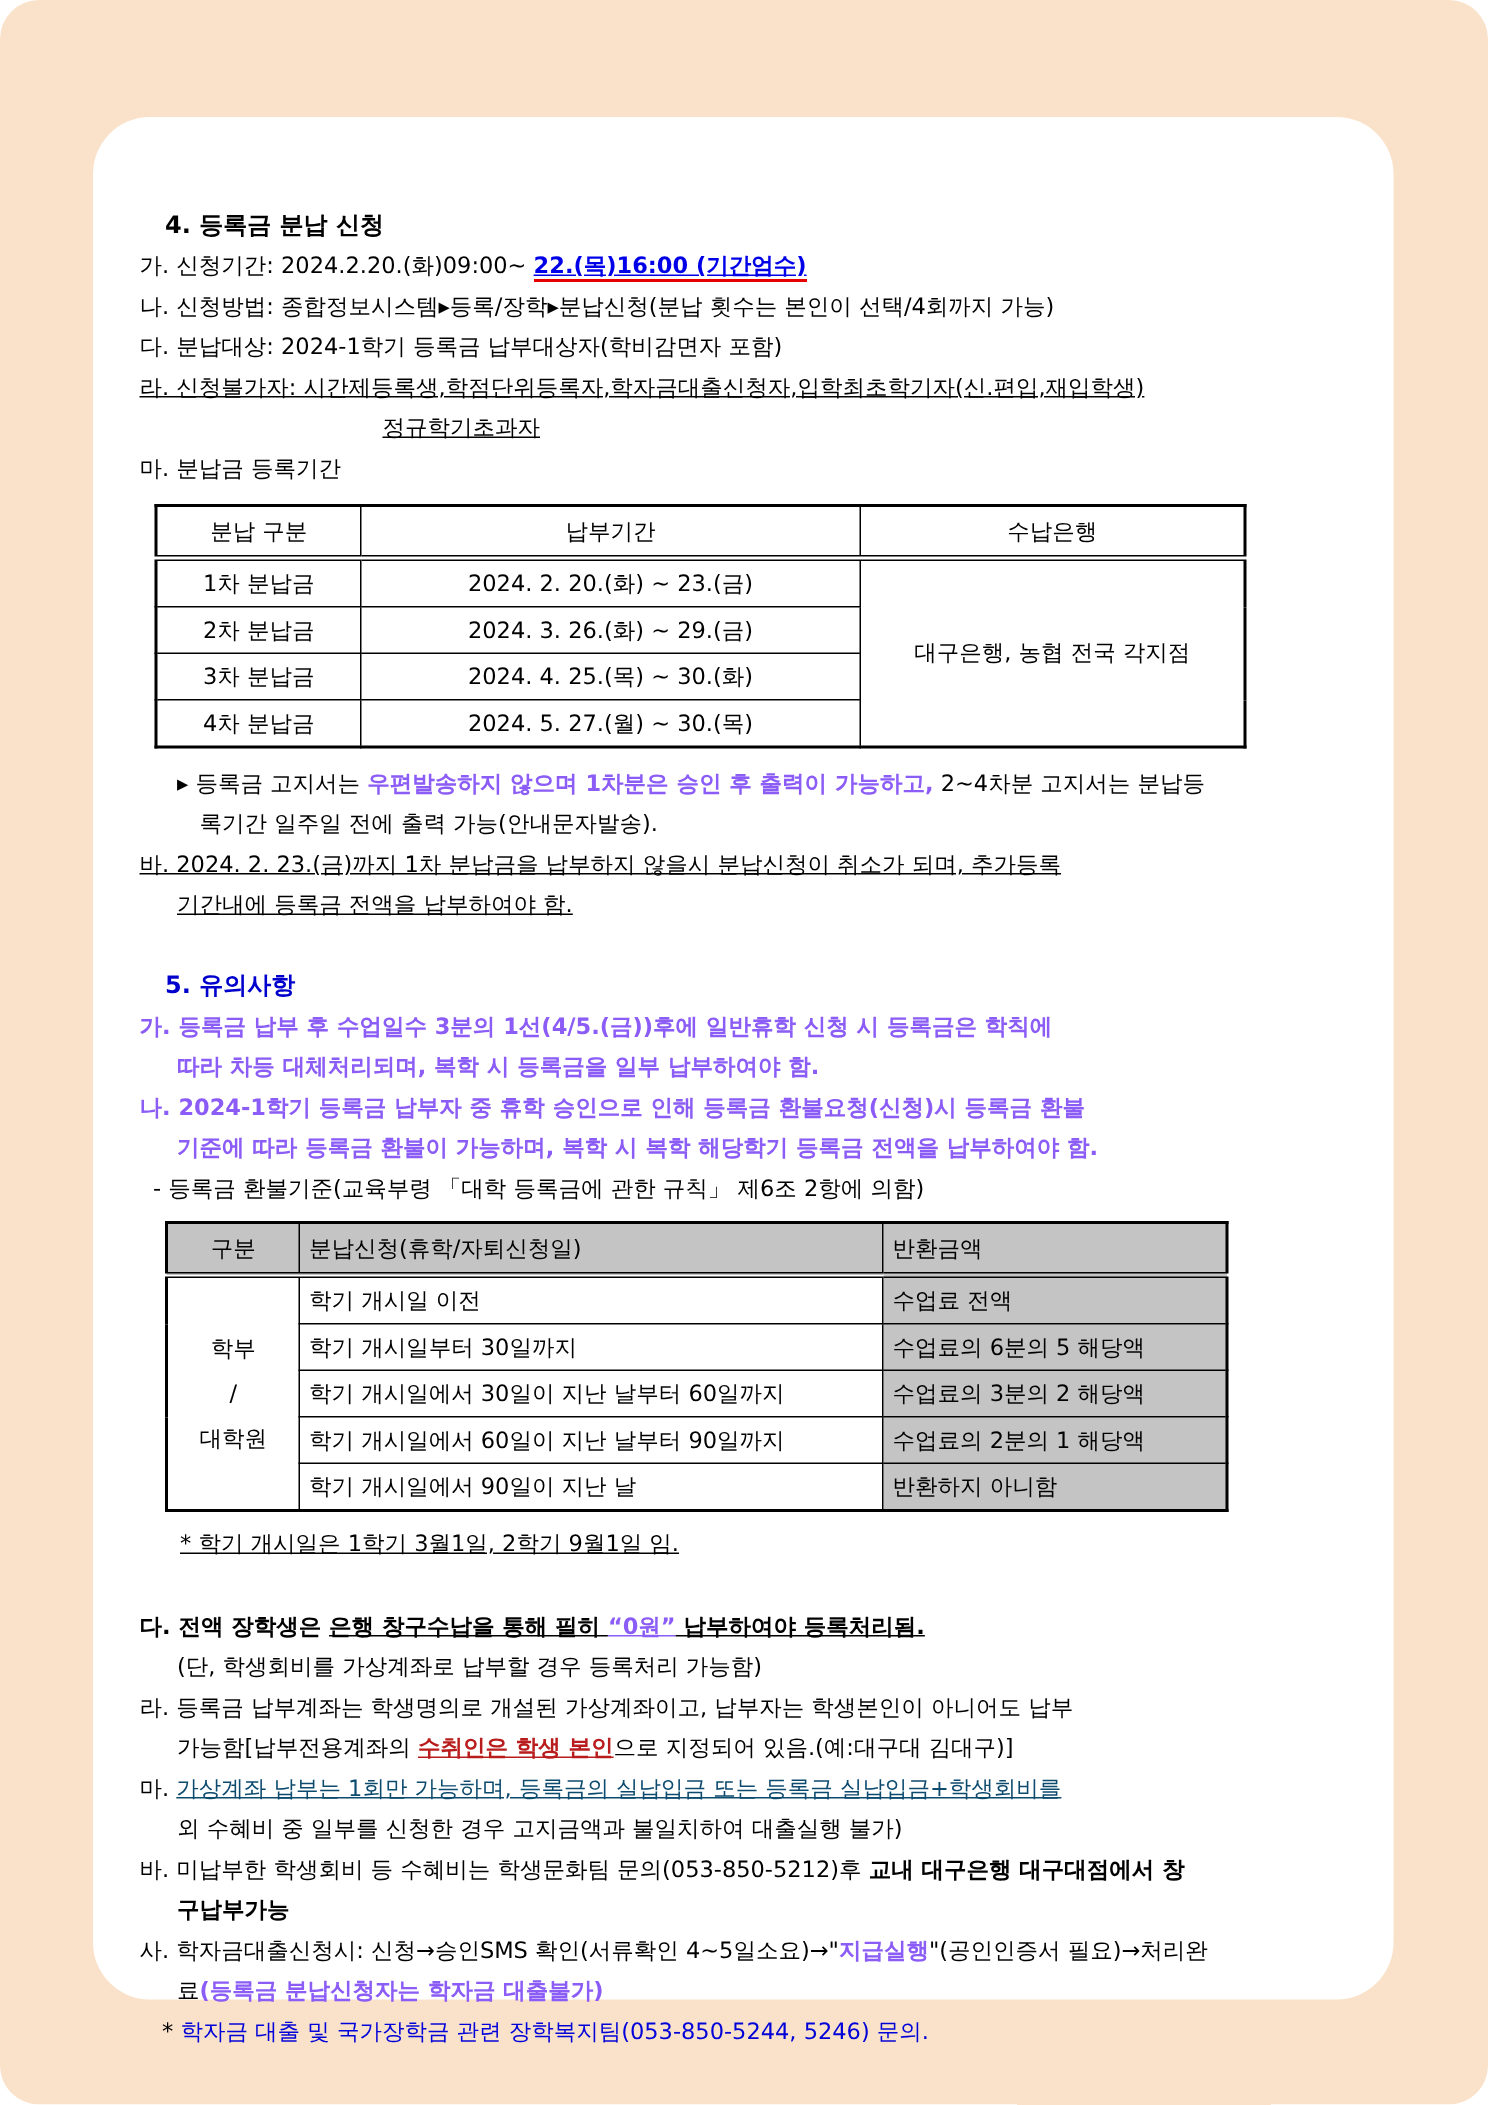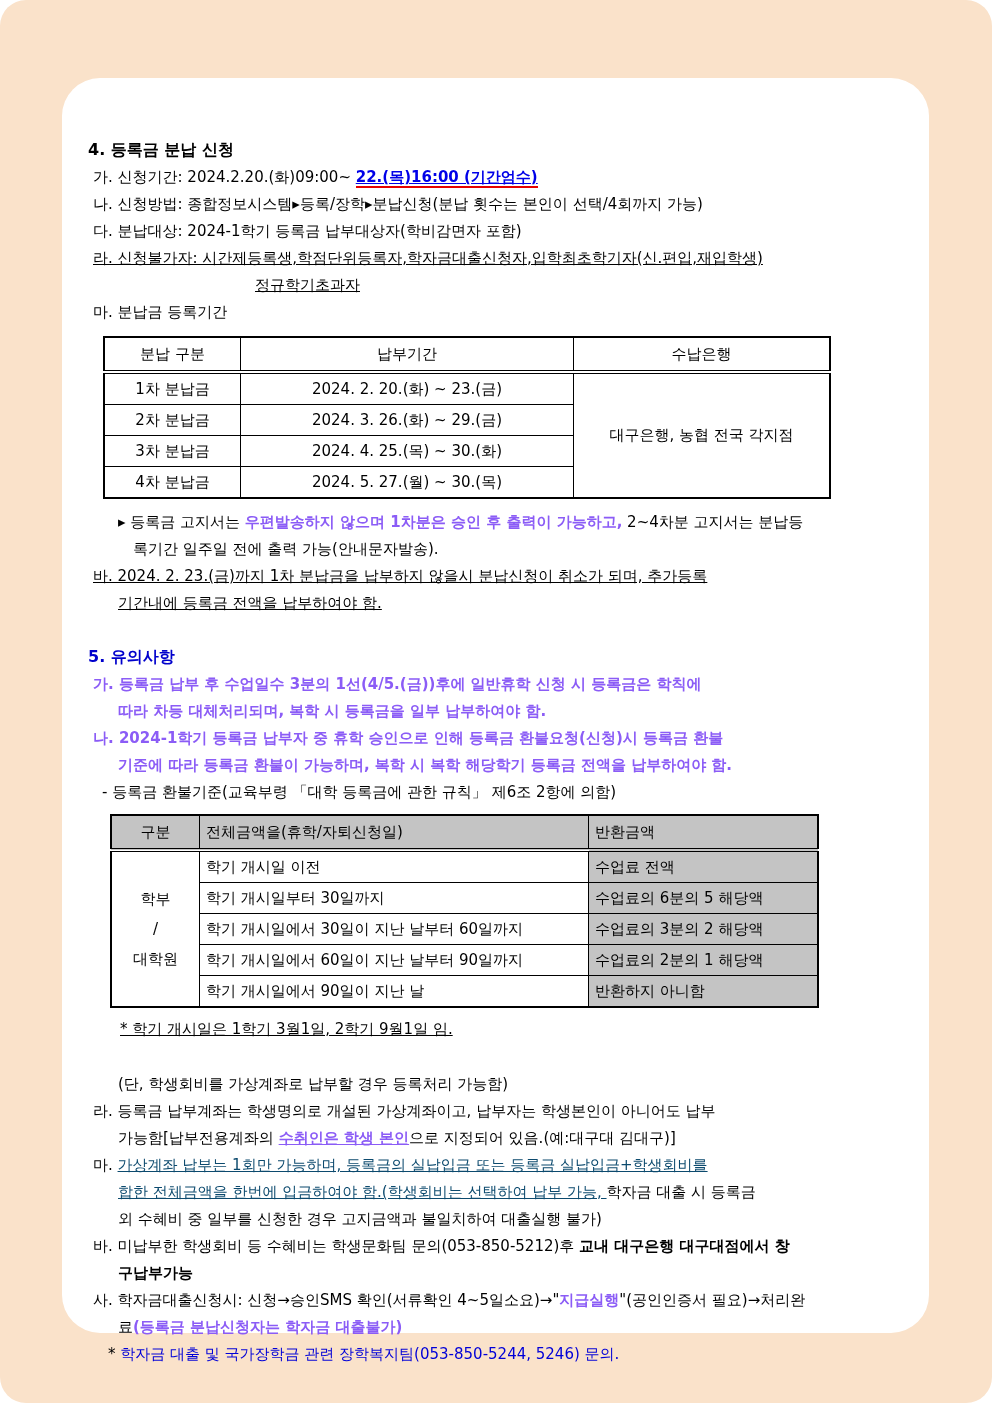--- a/index.html
+++ b/index.html
@@ -7,37 +7,37 @@
     width:992px;height:1403px;position:relative;background:#ffffff;
     font-family:"DejaVu Sans",sans-serif;color:#000;
   }
   .bg{position:absolute;inset:0;background:#fae2ca;border-radius:26px;}
   .panel{
     position:absolute;left:62px;top:78px;width:867px;height:1255px;
     background:#ffffff;border-radius:38px;
   }
   .content{padding:58px 22px 0 26px;font-size:15px;}
   .line{line-height:27px;white-space:nowrap;}
-  .sec-title{font-weight:bold;font-size:16px;line-height:28px;}
+  .sec-title{font-weight:bold;font-size:16px;line-height:28px;margin-left:22px;}
   .blue-title{color:#0000cc;}
   .ind1{padding-left:5px;}
   .ind2{padding-left:30px;}
   .ind3{padding-left:167px;}
   .ind-note{padding-left:14px;}
   .ind-star{padding-left:32px;}
   .b{font-weight:bold;}
   .blue{color:#0000d8;}
   .u{text-decoration:underline;}
   .deadline{
     color:#0000e8;font-weight:bold;text-decoration:underline;
     border-bottom:2px solid #e60000;padding-bottom:0px;
   }
   .redbold{color:#8b5cf6;font-weight:bold;}
   .bluelink{color:#0c4a6e;text-decoration:underline;}
-  .blueboldlink{color:#8b5cf6;font-weight:bold;text-decoration:underline;text-align:center;}
+  .blueboldlink{color:#b91c1c;font-weight:bold;text-decoration:underline;text-align:center;}
   .sp26{height:26px;}
   .sp28{height:28px;}
   table.tbl{border-collapse:collapse;border:2px solid #000;font-size:15px;}
   table.tbl th,table.tbl td{
     border:1px solid #000;font-weight:normal;padding:2px 6px;height:26px;
   }
   table.tbl thead th{border-bottom:4px double #000;height:28px;text-align:center;}
   .tbl1{margin:10px 0 10px 15px;}
   .tbl1 td{text-align:center;}
   .tbl1 .c1{width:123px;margin-left:16px;} .tbl1 .c2{width:320px;} .tbl1 .c3{width:243px;}
@@ -107,21 +107,21 @@
     <div class="line ind1 redbold">가. 등록금 납부 후 수업일수 3분의 1선(4/5.(금))후에 일반휴학 신청 시 등록금은 학칙에</div>
     <div class="line ind2 redbold">따라 차등 대체처리되며, 복학 시 등록금을 일부 납부하여야 함.</div>
     <div class="line ind1 redbold">나. 2024-1학기 등록금 납부자 중 휴학 승인으로 인해 등록금 환불요청(신청)시 등록금 환불</div>
     <div class="line ind2 redbold">기준에 따라 등록금 환불이 가능하며, 복학 시 복학 해당학기 등록금 전액을 납부하여야 함.</div>
     <div class="line ind-note">- 등록금 환불기준(교육부령 「대학 등록금에 관한 규칙」 제6조 2항에 의함)</div>
 
     <table class="tbl tbl2">
       <thead>
         <tr>
           <th class="c1 gray">구분</th>
-          <th class="c2 gray">전체금액을(휴학/자퇴신청일)</th>
+          <th class="c2 gray">분납신청(휴학/자퇴신청일)</th>
           <th class="c3 gray">반환금액</th>
         </tr>
       </thead>
       <tbody>
         <tr>
           <td class="c1 group-cell" rowspan="5">
             <div>학부</div>
             <div>/</div>
             <div>대학원</div>
           </td>
@@ -144,27 +144,27 @@
           <td class="c2">학기 개시일에서 90일이 지난 날</td>
           <td class="c3 gray">반환하지 아니함</td>
         </tr>
       </tbody>
     </table>
 
     <div class="line ind-star"><span class="u">* 학기 개시일은 1학기 3월1일, 2학기 9월1일 임.</span></div>
 
     <div class="sp28"></div>
 
+    <div class="line ind1"><span class="b">다. 전액 장학생은 </span><span class="b u">은행 창구수납을 통해 필히 </span><span class="redbold u">“0원”</span><span class="b u"> 납부하여야 등록처리됨.</span></div>
     <div class="line ind2">(단, 학생회비를 가상계좌로 납부할 경우 등록처리 가능함)</div>
 
     <div class="line ind1">라. 등록금 납부계좌는 학생명의로 개설된 가상계좌이고, 납부자는 학생본인이 아니어도 납부</div>
     <div class="line ind2"><span>가능함[납부전용계좌의 </span><span class="blueboldlink">수취인은 학생 본인</span><span>으로 지정되어 있음.(예:대구대 김대구)]</span></div>
 
     <div class="line ind1"><span>마. </span><span class="bluelink">가상계좌 납부는 1회만 가능하며, 등록금의 실납입금 또는 등록금 실납입금+학생회비를</span></div>
-    <div class="line ind2"><span class="bluelink">합한 전체금액을 한번에 입금하여야 함.(학생회비는 선택하여 납부 가능, </span><span>학자금 대출 시 등록금</span></div>
     <div class="line ind2">외 수혜비 중 일부를 신청한 경우 고지금액과 불일치하여 대출실행 불가)</div>
 
     <div class="line ind1"><span>바. 미납부한 학생회비 등 수혜비는 학생문화팀 문의(053-850-5212)후 </span><span class="b">교내 대구은행 대구대점에서 창</span></div>
     <div class="line ind2"><span class="b">구납부가능</span></div>
 
     <div class="line ind1"><span>사. 학자금대출신청시: 신청→승인SMS 확인(서류확인 4~5일소요)→"</span><span class="redbold">지급실행</span><span>"(공인인증서 필요)→처리완</span></div>
     <div class="line ind2"><span>료</span><span class="redbold">(등록금 분납신청자는 학자금 대출불가)</span></div>
 
     <div class="line" style="padding-left:20px;"><span>* </span><span class="blue">학자금 대출 및 국가장학금 관련 장학복지팀(053-850-5244, 5246) 문의.</span></div>
 

